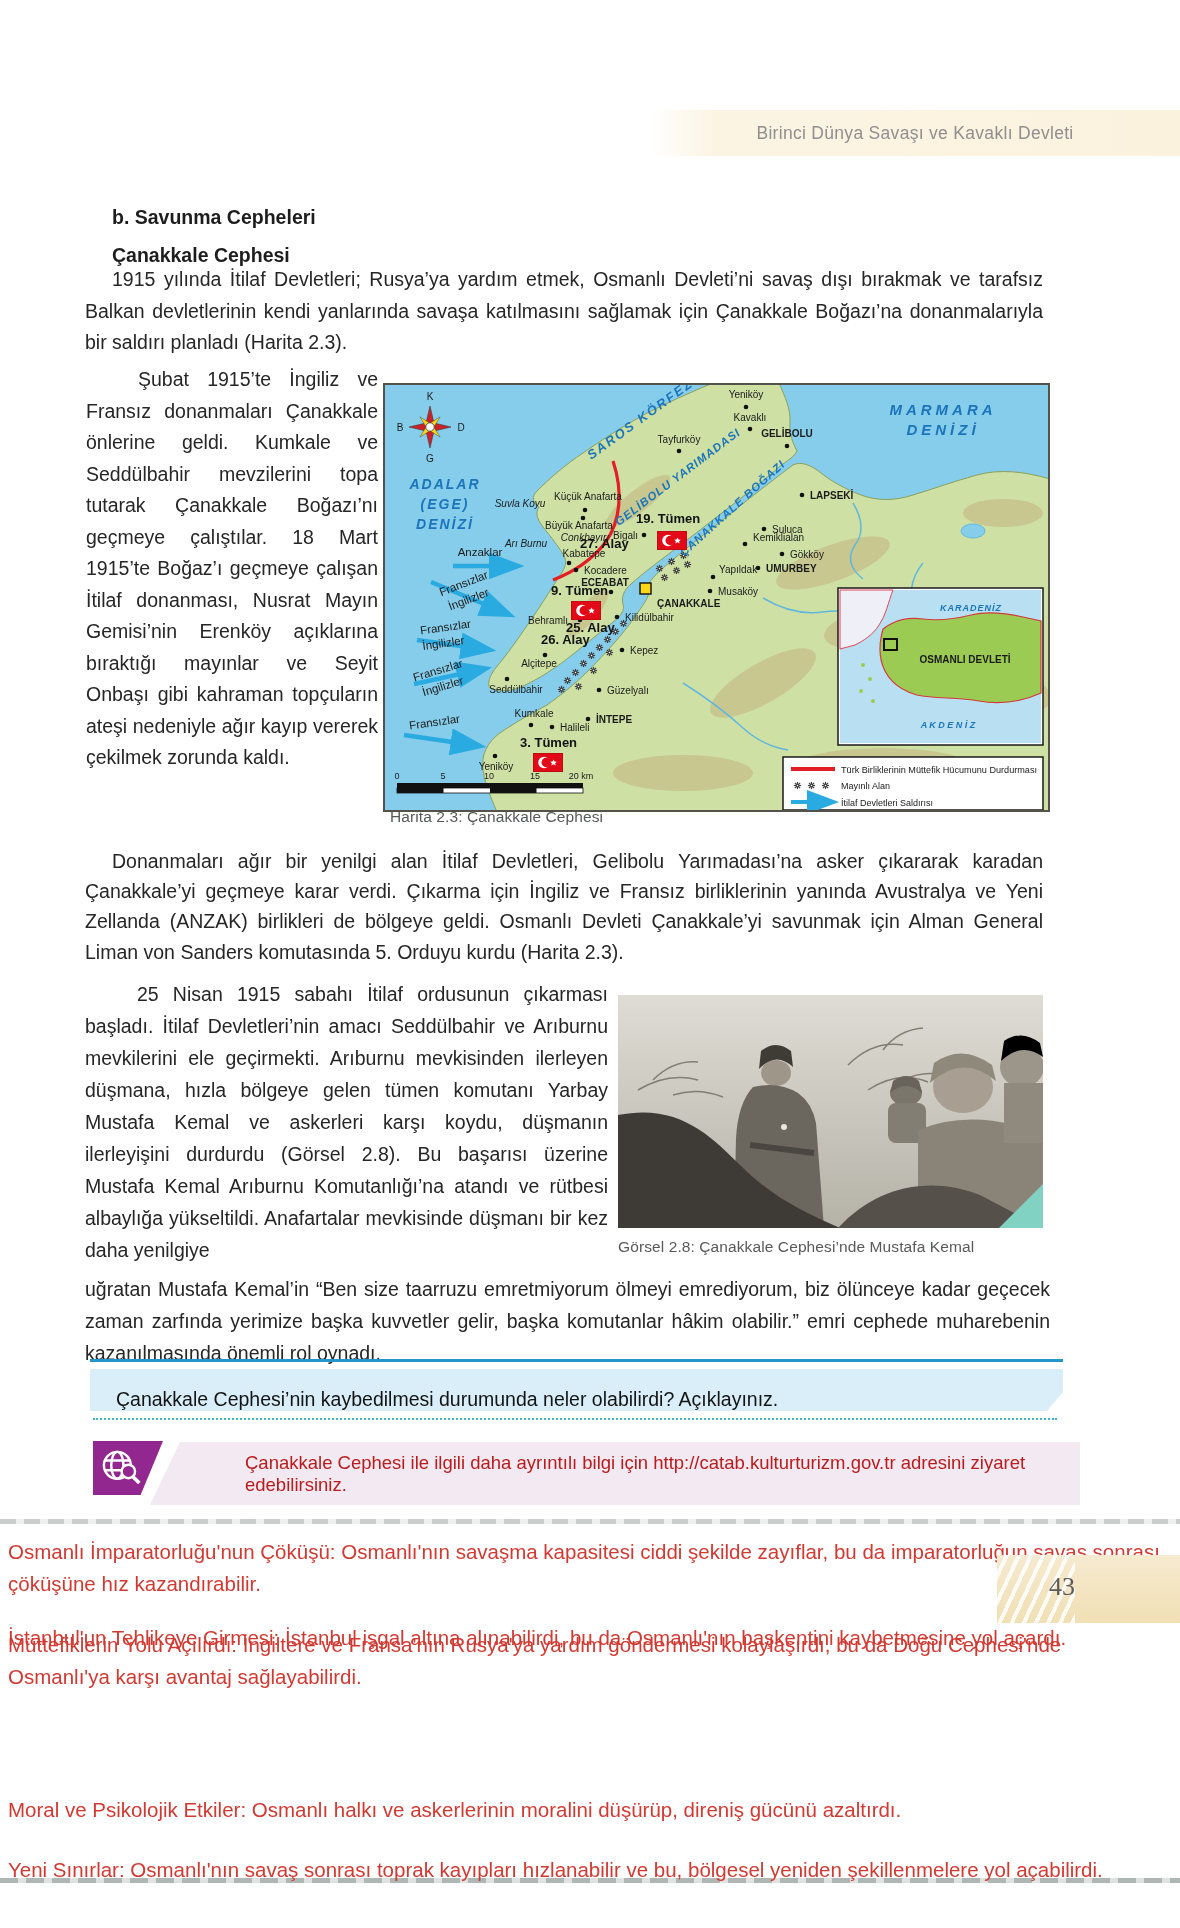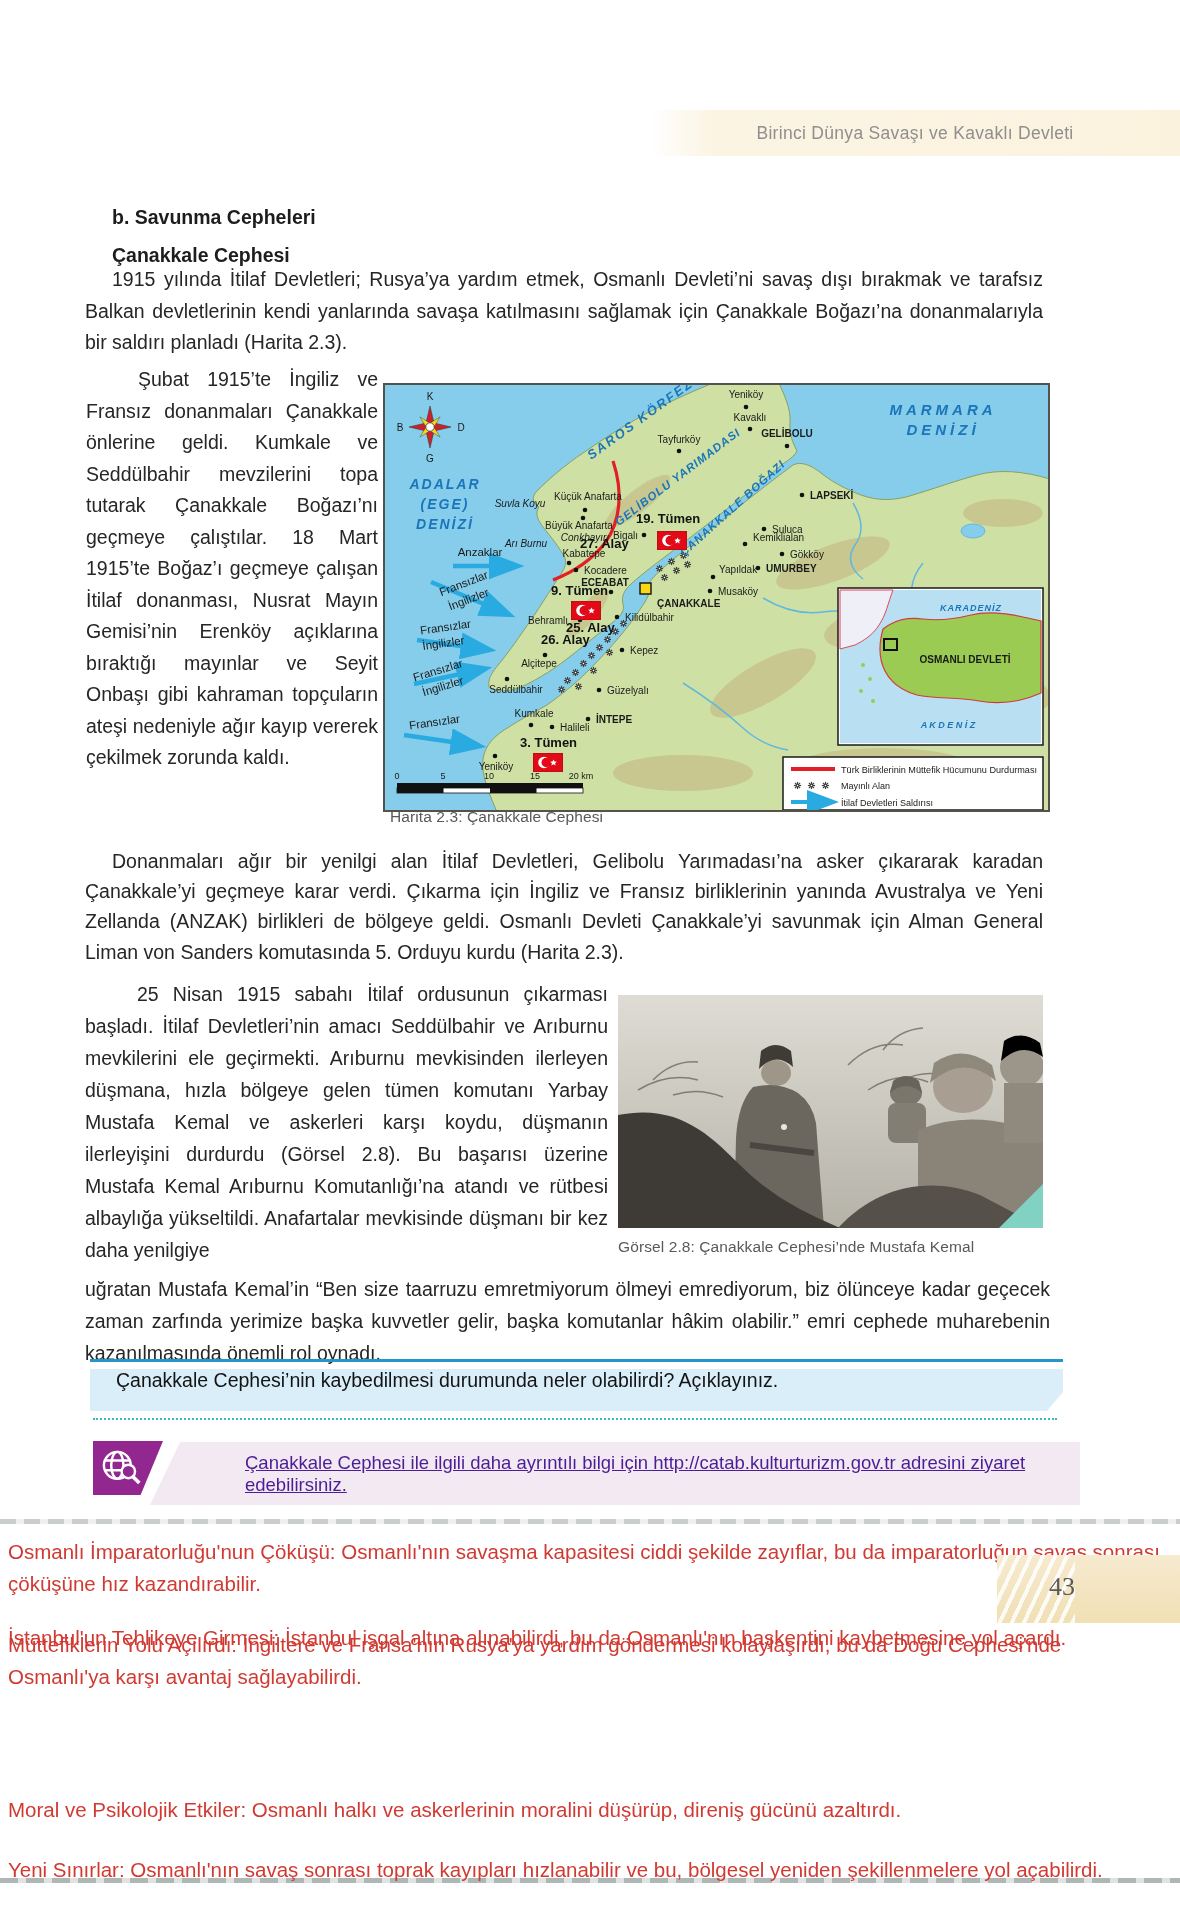--- a/index.html
+++ b/index.html
@@ -10,26 +10,26 @@
     background:linear-gradient(90deg,rgba(252,244,227,0) 0,#fcf4e3 12%,#fbf2de 100%);
     display:flex;align-items:center;justify-content:center;}
   .hdr-band span{color:#8f8f8f;font-size:17.5px;letter-spacing:.3px;}
   h2.sec{font-size:19.5px;font-weight:bold;color:#1d1d1d;margin:4px;}
   .body-par{font-size:19.5px;line-height:31.5px;text-align:justify;color:#262626;}
   .ind27{text-indent:27px;} .ind52{text-indent:52px;}
   .caption{font-size:15.5px;color:#58595b;letter-spacing:.1px;}
   .qline{left:90px;top:1359px;width:973px;height:3px;background:#2596cc;}
   .qbox{left:90px;top:1369px;width:973px;height:42px;background:#d9eef8;
     clip-path:polygon(0 0,100% 0,100% 55%,calc(100% - 16px) 100%,0 100%);
-    display:flex;align-items:flex-start;}
+    display:flex;align-items:flex-end;}
   .qbox span{font-size:19.5px;color:#141414;padding-left:26px;}
   .dotline{left:93px;top:1418px;width:964px;height:0;border-top:2px dotted #3db6c6;}
   .infobar{left:150px;top:1442px;width:930px;height:63px;background:#f3e9f2;
     clip-path:polygon(30px 0,100% 0,100% 100%,0 100%);display:flex;align-items:center;}
-  .infobar span{font-size:18.5px;color:#4c1d95;padding-left:95px;text-decoration:underline;}
+  .infobar span{font-size:18.5px;color:#b91c1c;padding-left:95px;}
   .infobadge{left:93px;top:1441px;width:70px;height:54px;background:#92278f;
     clip-path:polygon(0 0,100% 0,68% 100%,0 100%);display:flex;align-items:flex-start;}
   .streak{left:0;width:1180px;height:5px;}
   .streakA{top:1519px;background:repeating-linear-gradient(90deg,rgba(115,125,122,.38) 0 16px,rgba(115,125,122,.12) 16px 24px);}
   .streakB{top:1878px;background:repeating-linear-gradient(90deg,rgba(96,112,106,.5) 0 18px,rgba(96,112,106,.2) 18px 26px);}
   .annot{left:8px;width:1160px;font-size:20.5px;line-height:31.5px;color:#d13a32;}
   .badge{left:997px;top:1555px;width:183px;height:68px;background:linear-gradient(180deg,#f6ead0,#f1e0b4);}
   .badge .stripes{position:absolute;left:0;top:0;width:78px;height:68px;
     background:repeating-linear-gradient(115deg,rgba(255,255,255,0) 0 7px,rgba(255,255,255,.85) 7px 11px);}
   .badge .num{position:absolute;left:52px;top:17px;font-size:26px;color:#5b5b5b;font-family:Liberation Serif, serif;}

